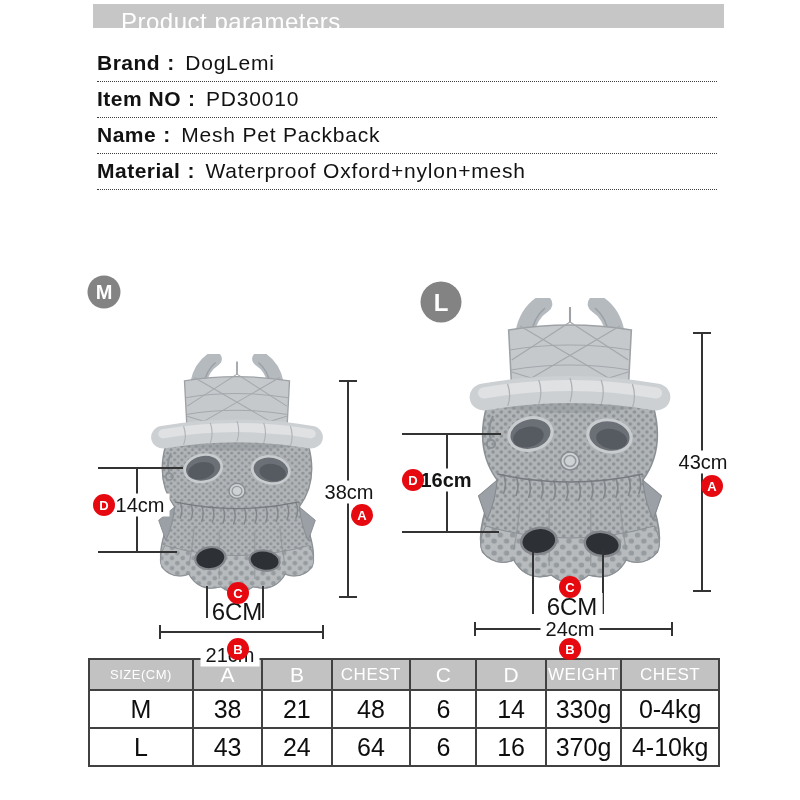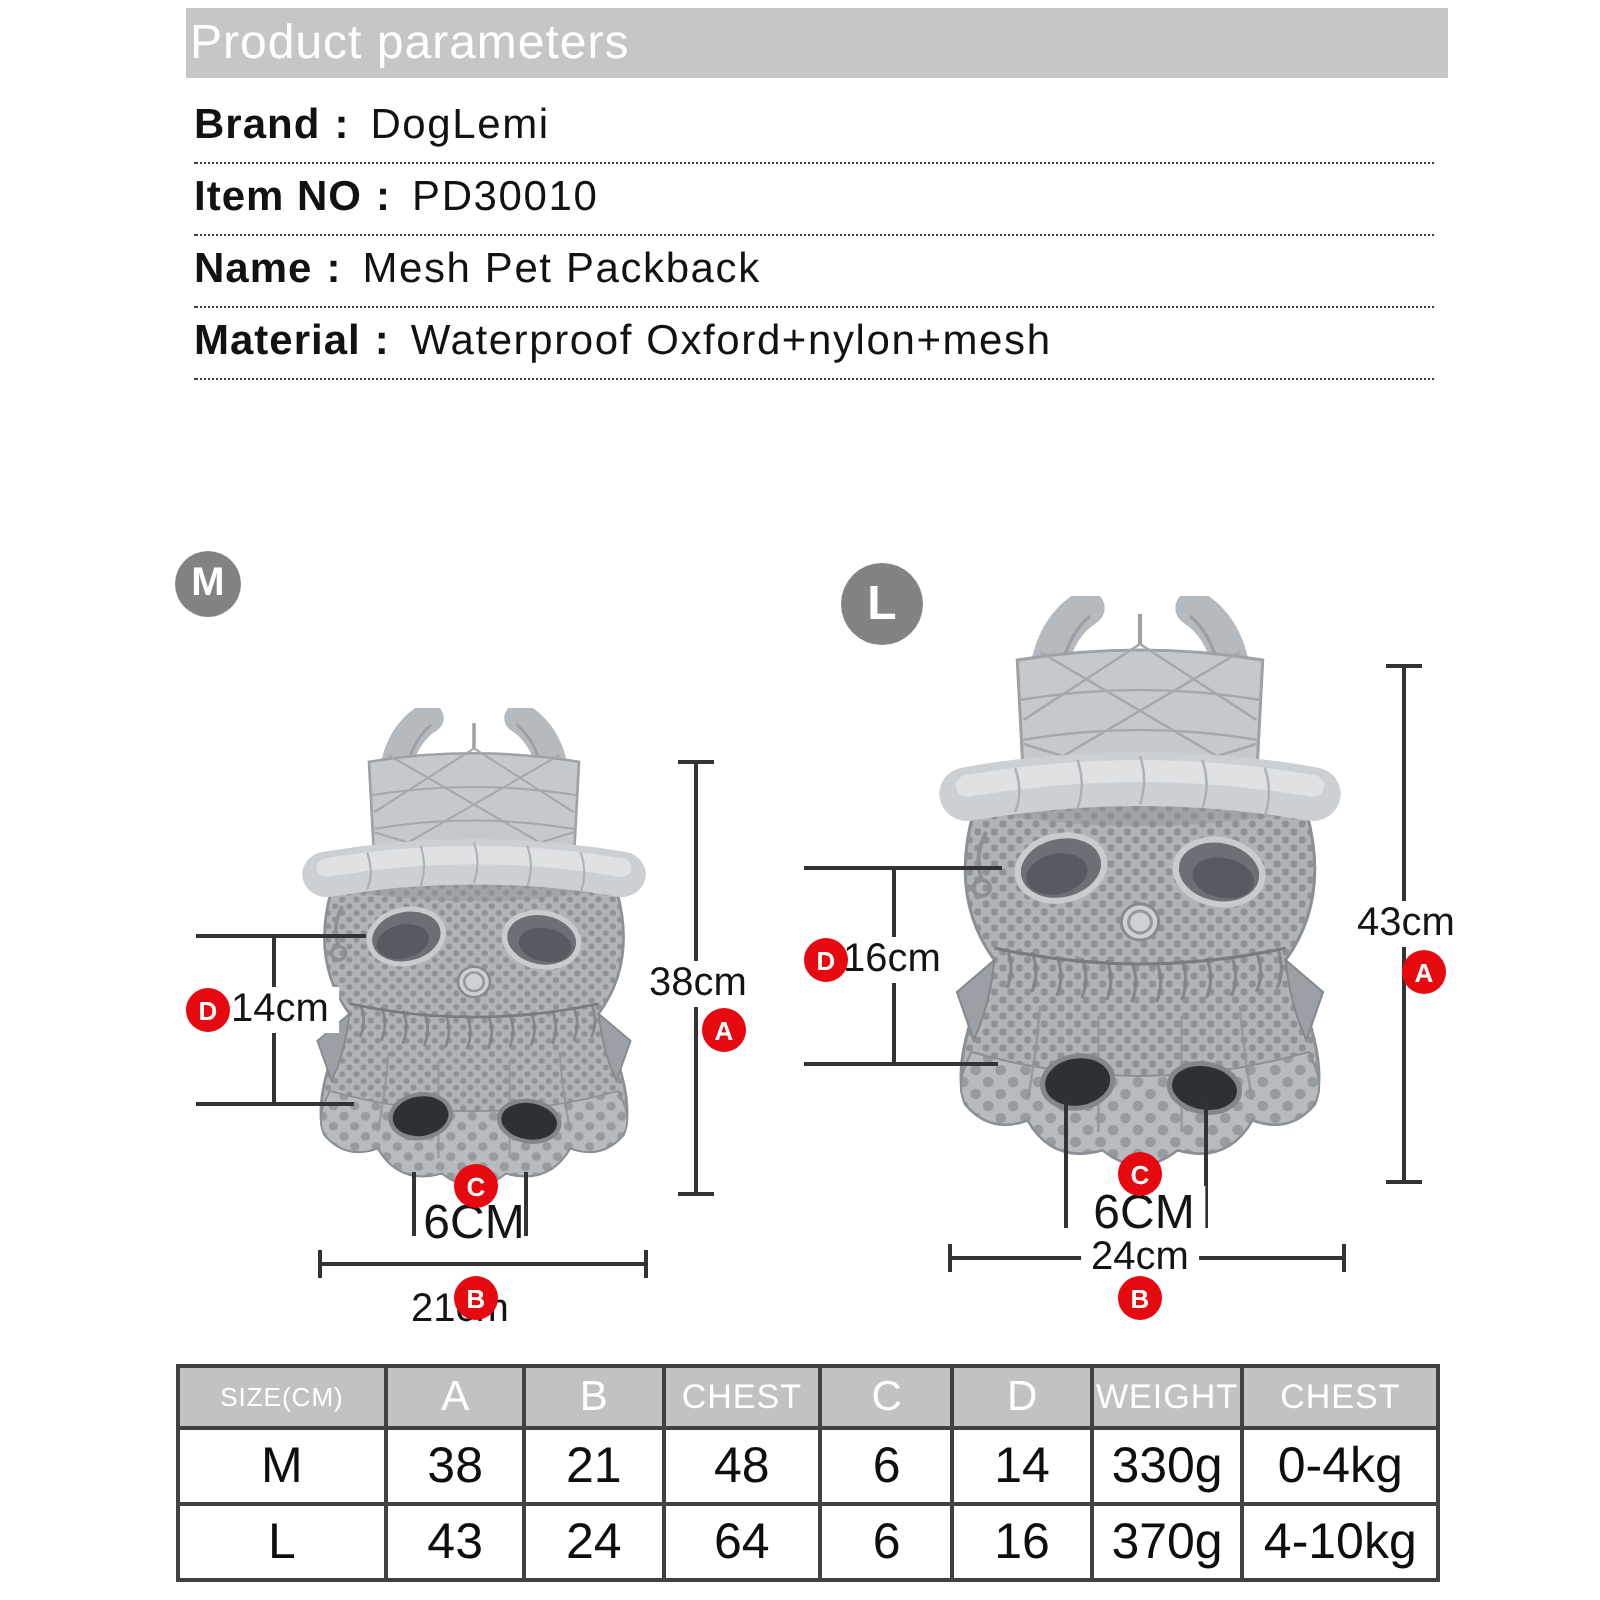--- a/index.html
+++ b/index.html
@@ -1,21 +1,21 @@
 <!DOCTYPE html>
 <html><head>
 <meta charset="utf-8">
 <style>
   html,body{margin:0;padding:0;background:#fff;}
   .canvas{position:relative;width:800px;height:800px;background:#ffffff;overflow:hidden;
           font-family:"Liberation Sans", sans-serif;}
 
   
-  .hbar{position:absolute;left:93px;top:4px;width:631px;height:35px;background:#c6c6c6;
-        color:#ffffff;font-size:24px;line-height:35px;padding-left:2px;box-sizing:border-box;
+  .hbar{position:absolute;left:93px;top:4px;width:631px;height:24px;background:#c6c6c6;
+        color:#ffffff;font-size:24px;line-height:35px;padding-left:28px;box-sizing:border-box;
         letter-spacing:0.5px;}
 
   
   .params{position:absolute;left:97px;top:46px;width:620px;}
   .prow{height:35px;line-height:34px;border-bottom:1px dotted #3c3c3c;
         font-size:21px;color:#121212;white-space:nowrap;}
   .plabel{font-weight:bold;letter-spacing:0.5px;}
   .psep{font-weight:bold;margin:0 11px 0 7px;}
   .pvalue{letter-spacing:0.8px;text-align:center;}
 
@@ -36,21 +36,21 @@
   
   .dimlabel{position:absolute;transform:translate(-50%,-50%);font-size:20px;color:#141414;
         white-space:nowrap;z-index:5;}
   .dimlabel.sm{font-size:24px;}
   .bgwhite{background:#ffffff;padding:0 5px;}
   .badge{position:absolute;width:22px;height:22px;border-radius:50%;background:#e60a10;color:#fff;
         font-weight:bold;font-size:13px;display:flex;align-items:center;justify-content:center;
         transform:translate(-50%,-50%);z-index:6;}
 
   
-  .size-table{position:absolute;left:88px;top:682px;width:632px;border-collapse:collapse;
+  .size-table{position:absolute;left:88px;top:658px;width:632px;border-collapse:collapse;
         table-layout:fixed;text-align:center;}
   .size-table th{background:#c2c2c2;color:#ffffff;font-weight:normal;font-size:21px;height:29px;
         border:2px solid #414141;padding:0;}
   .size-table th.mid{font-size:17px;letter-spacing:0.5px;}
   .size-table th.small{font-size:13px;letter-spacing:0.5px;}
   .size-table td{font-size:25px;color:#0e0e0e;height:36px;border:2px solid #414141;padding:0;}
 </style>
 </head>
 <body>
 
@@ -189,21 +189,21 @@
 
   <div class="dimlabel bgwhite" style="left:140px;top:505px;">14cm</div>
   <div class="badge" style="left:104px;top:505px;">D</div>
   <div class="dimlabel bgwhite" style="left:349px;top:492px;">38cm</div>
   <div class="badge" style="left:362px;top:515px;">A</div>
   <div class="badge" style="left:238px;top:593px;">C</div>
   <div class="dimlabel sm" style="left:237px;top:612px;">6CM</div>
   <div class="dimlabel bgwhite" style="left:230px;top:631px;margin-top:24px;">21cm</div>
   <div class="badge" style="left:238px;top:649px;">B</div>
 
-  <div class="dimlabel bgwhite" style="left:446px;top:480px;">16cm</div>
+  <div class="dimlabel bgwhite" style="left:446px;top:480px;font-weight:bold;">16cm</div>
   <div class="badge" style="left:413px;top:480px;">D</div>
   <div class="dimlabel bgwhite" style="left:703px;top:462px;">43cm</div>
   <div class="badge" style="left:712px;top:486px;">A</div>
   <div class="badge" style="left:570px;top:587px;">C</div>
   <div class="dimlabel sm bgwhite" style="left:572px;top:607px;">6CM</div>
   <div class="dimlabel bgwhite" style="left:570px;top:629px;">24cm</div>
   <div class="badge" style="left:570px;top:649px;">B</div>
 
   <table class="size-table">
     <colgroup>

